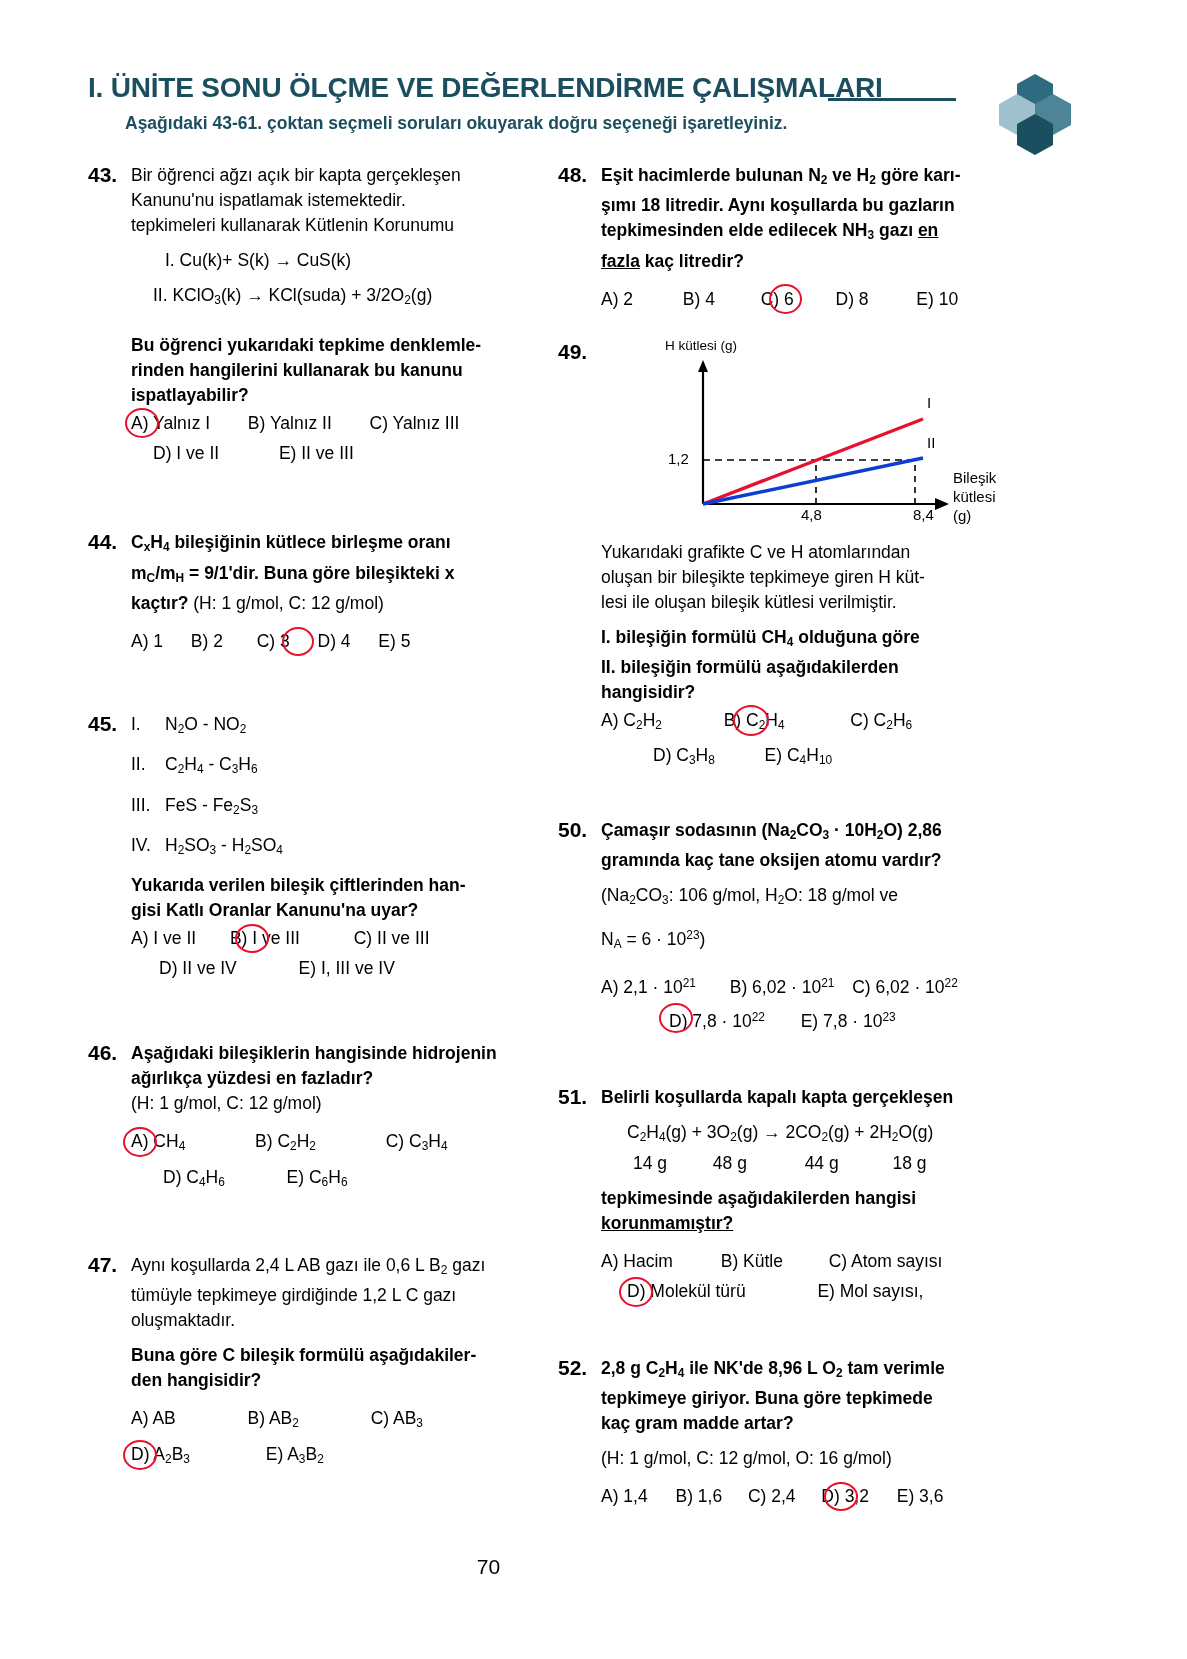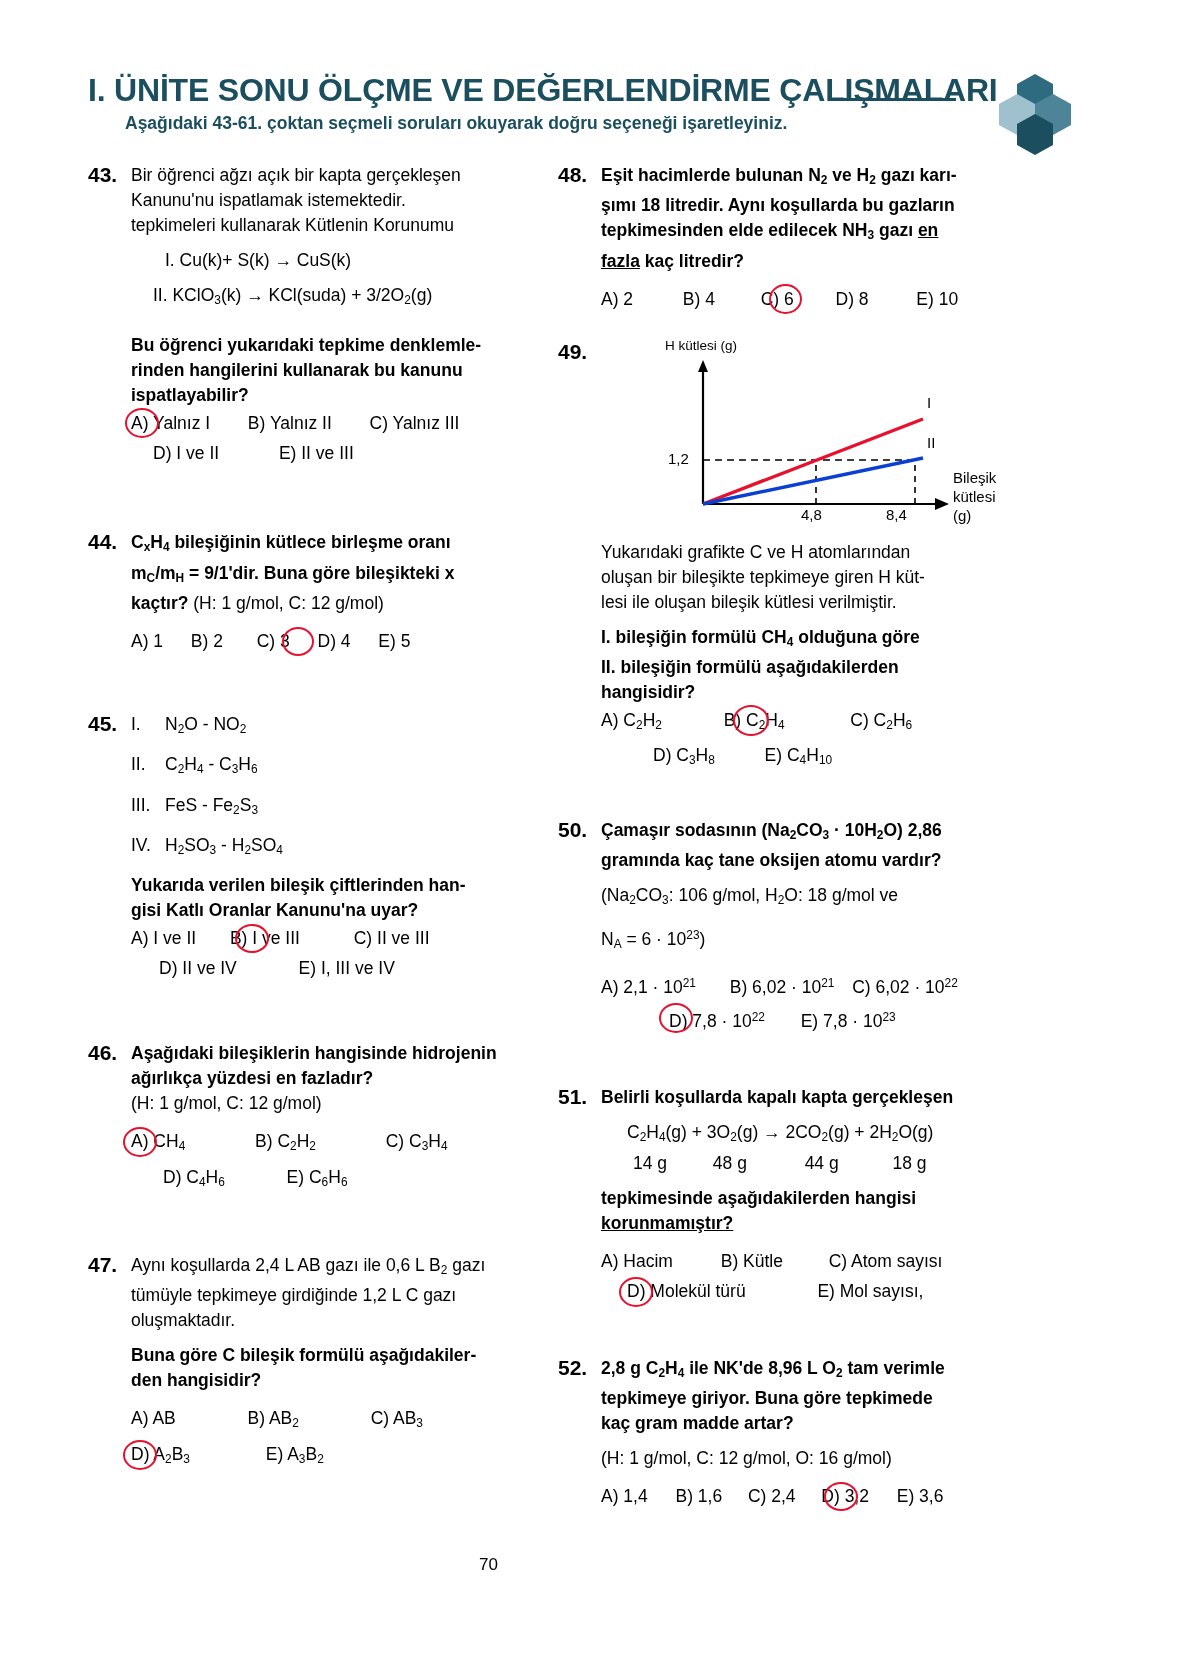--- a/index.html
+++ b/index.html
@@ -7,21 +7,21 @@
     width:1187px;height:1659px;background:#ffffff;
     font-family:"Liberation Sans", sans-serif;
     color:#000000;position:relative;overflow:hidden;
   }
   .page{position:absolute;inset:0;}
 
   
   .header{position:absolute;left:0;top:72px;width:1187px;height:90px;}
   .hdr-title{
     position:absolute;left:88px;top:0px;
-    font-size:32px;font-weight:bold;letter-spacing:-0.2px;
+    font-size:28px;font-weight:bold;letter-spacing:-0.2px;
     color:#1b4e5e;white-space:nowrap;
   }
   .hdr-rule{
     position:absolute;left:828px;top:26px;width:128px;height:3px;
     background:#1b4e5e;
   }
   .hdr-sub{
     position:absolute;left:125px;top:41px;
     font-size:17.5px;font-weight:bold;color:#1b4e5e;white-space:nowrap;
   }
@@ -65,21 +65,21 @@
     position:absolute;left:34px;top:-2px;font-size:13.5px;white-space:nowrap;
   }
   .xlab{
     position:absolute;left:322px;top:128px;font-size:15px;line-height:19px;
   }
   .tick{position:absolute;font-size:15px;}
 
   
   .pagenum{
     position:absolute;left:0;top:1555px;width:977px;text-align:center;
-    font-size:17px;
+    font-size:21px;
   }
 </style>
 </head>
 <body>
 
 <div class="page">
 
   <div class="header">
     <div class="hdr-title">I. ÜNİTE SONU ÖLÇME VE DEĞERLENDİRME ÇALIŞMALARI</div>
     <div class="hdr-rule"></div>
@@ -251,21 +251,21 @@
       </div>
     </div>
 
   </div>
 
   <div class="col col-right">
 
     <div class="q">
       <div class="qnum">48.</div>
       <div class="qbody">
-        <div class="line b"><span>Eşit hacimlerde bulunan N</span><sub>2</sub><span> ve H</span><sub>2</sub><span> gazı karı-</span></div>
+        <div class="line b"><span>Eşit hacimlerde bulunan N</span><sub>2</sub><span> ve H</span><sub>2</sub><span> göre karı-</span></div>
         <div class="line b">şımı 18 litredir. Aynı koşullarda bu gazların</div>
         <div class="line b"><span>tepkimesinden elde edilecek NH</span><sub>3</sub><span> gazı </span><span class="u">en</span></div>
         <div class="line b"><span class="u">fazla</span><span> kaç litredir?</span></div>
         <div class="sp"></div>
         <div class="opts">
           <div class="optrow">
             <span class="opt">A) 2</span>
             <span style="display:inline-block;width:40px"></span>
             <span class="opt">B) 4</span>
             <span style="display:inline-block;width:36px"></span>
@@ -301,21 +301,21 @@
             <line x1="284" y1="164" x2="284" y2="120" stroke="#000" stroke-width="1.6" stroke-dasharray="6,5"></line>
 
             <line x1="72" y1="164" x2="292" y2="79" stroke="#e8112d" stroke-width="3.4"></line>
 
             <line x1="72" y1="164" x2="292" y2="118" stroke="#0b3fd4" stroke-width="3.4"></line>
             <text x="296" y="68" font-family="Liberation Sans, sans-serif" font-size="15" fill="#000">I</text>
             <text x="296" y="108" font-family="Liberation Sans, sans-serif" font-size="15" fill="#000">II</text>
           </svg>
           <div class="tick" style="left:37px;top:110px;">1,2</div>
           <div class="tick" style="left:170px;top:166px;">4,8</div>
-          <div class="tick" style="left:255px;top:166px;">8,4</div>
+          <div class="tick" style="left:282px;top:166px;">8,4</div>
           <div class="xlab">
             <div>Bileşik</div>
             <div>kütlesi (g)</div>
           </div>
         </div>
         <div class="sp"></div>
         <div class="line">Yukarıdaki grafikte C ve H atomlarından</div>
         <div class="line">oluşan bir bileşikte tepkimeye giren H küt-</div>
         <div class="line">lesi ile oluşan bileşik kütlesi verilmiştir.</div>
         <div class="sp"></div>

